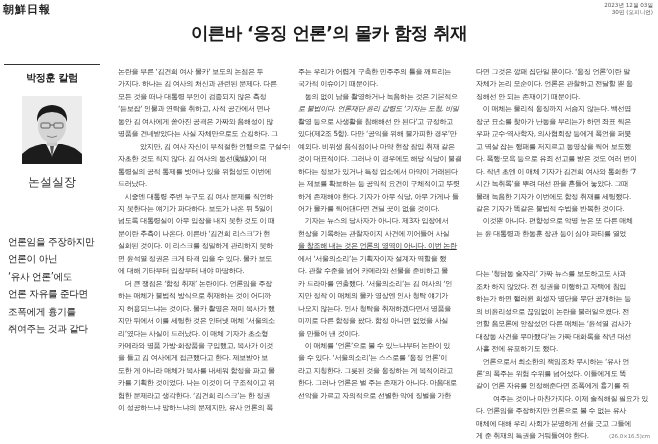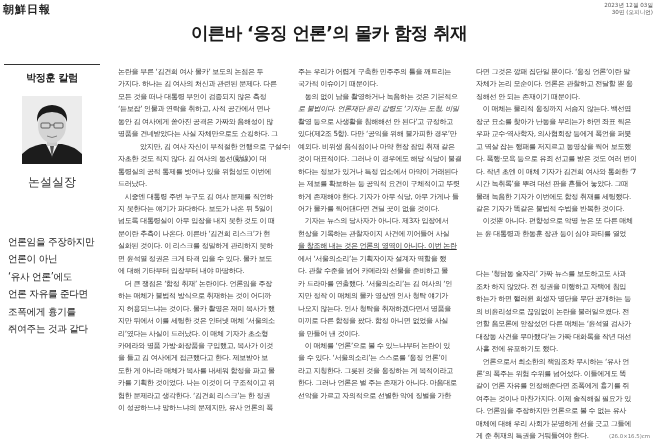--- a/index.html
+++ b/index.html
@@ -144,19 +144,19 @@
     <span class="line" style="display: block; margin-top: 28px;">다는 ‘청담동 술자리’ 가짜 뉴스를 보도하고도 사과</span>
     <span class="line" style="display: block;">조차 하지 않았다. 전 정권을 미행하고 자택에 침입</span>
     <span class="line" style="display: block;">하는가 하면 핼러윈 희생자 명단을 무단 공개하는 등</span>
     <span class="line" style="display: block;">의 비윤리성으로 끊임없이 논란을 불러일으켰다. 전</span>
     <span class="line" style="display: block;">언할 음모론에 앞장섰던 다른 매체는 ‘윤석열 검사가</span>
     <span class="line" style="display: block;">대장동 사건을 무마했다’는 가짜 대화록을 작년 대선</span>
     <span class="line" style="display: block;">사흘 전에 유포하기도 했다.</span>
     <span class="line" style="display: block;">　언론으로서 최소한의 책임조차 무시하는 ‘유사 언</span>
     <span class="line" style="display: block;">론’의 폭주는 위험 수위를 넘어섰다. 이들에게도 똑</span>
     <span class="line" style="display: block;">같이 언론 자유를 인정해준다면 조폭에게 흉기를 쥐</span>
-    <span class="line" style="display: block;">여주는 것이나 마찬가지다. 이제 솔직해질 필요가 있</span>
+    <span class="line" style="display: block; text-align: right;">여주는 것이나 마찬가지다. 이제 솔직해질 필요가 있</span>
     <span class="line" style="display: block;">다. 언론임을 주장하지만 언론으로 볼 수 없는 유사</span>
     <span class="line" style="display: block;">매체에 대해 우리 사회가 분명하게 선을 긋고 그들에</span>
     <span class="line" style="display: block;">게 준 취재의 특권을 거둬들여야 한다.</span>
   </div>
 
 <div class="sizenote">(26.0×16.5)cm</div>
 
 </body></html>

